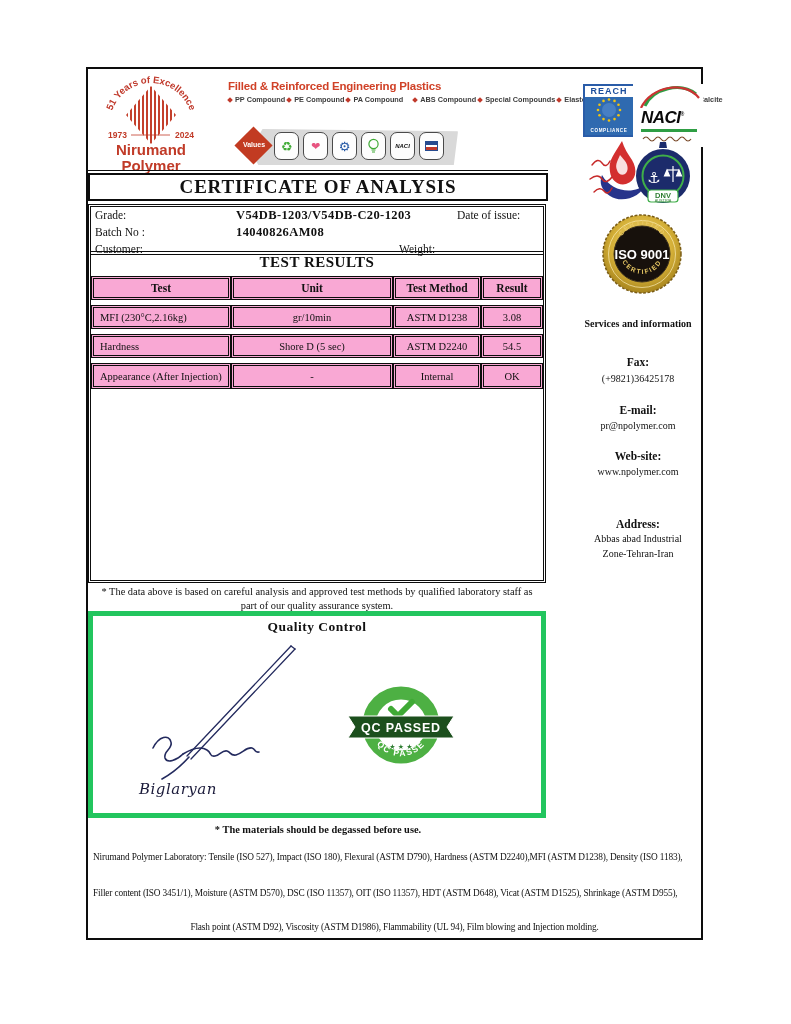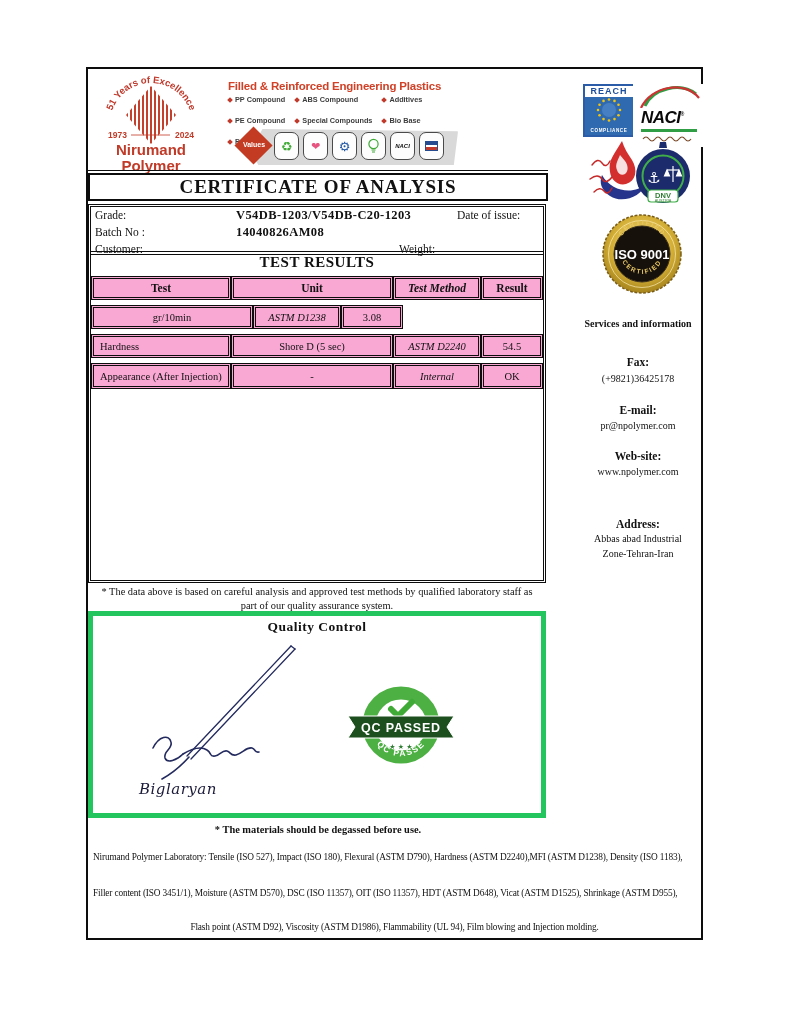--- a/index.html
+++ b/index.html
@@ -11,21 +11,21 @@
   .outer {
     position:absolute; left:86px; top:67px; width:617px; height:873px;
     border:2px solid #0d0d0d; background:#fff;
   }
   .abs { position:absolute; }
 
   
   .products { left:140px; top:11px; width:238px; font-family:"Liberation Sans",sans-serif; }
   .products-title { font-size:11.5px; font-weight:bold; color:#d04127; letter-spacing:-0.2px; white-space:nowrap; }
   .prod-cols { display:flex; gap:10px; margin-top:3px; }
-  .prod-col { display:flex; flex-direction:column; gap:12px; }
+  .prod-col { display:flex; gap:2px; }
   .prod-item { display:flex; align-items:center; gap:3px; font-size:7.3px; font-weight:bold; color:#3d3d3d; white-space:nowrap; }
   .bullet { width:4px; height:4px; background:#c0392b; transform:rotate(45deg); flex:0 0 auto; }
 
   .values-banner { left:150px; top:58px; width:222px; height:40px; }
   .banner-bg { position:absolute; left:12px; top:2px; width:208px; height:36px; background:#d9d9d9;
     clip-path: polygon(0 60%, 6% 0, 100% 6%, 98% 100%, 4% 100%); border-radius:4px; }
   .values-diamond { position:absolute; left:2px; top:5px; width:27px; height:27px; background:#c23b22; transform:rotate(45deg); }
   .values-label { position:absolute; left:0px; top:14px; width:32px; text-align:center; color:#fff; font-size:7px; font-weight:bold;
     font-family:"Liberation Sans",sans-serif; }
   .vicons { position:absolute; left:36px; top:5px; display:flex; gap:4px; }
@@ -45,21 +45,21 @@
   .info-value { font-size:12.5px; font-weight:bold; letter-spacing:0.4px; white-space:nowrap; }
   .dbl-line { left:0; top:44px; width:100%; height:4px; border-top:1px solid #0d0d0d; border-bottom:1px solid #0d0d0d; }
   .results-title { left:0; top:47px; width:100%; text-align:center; font-size:15px; font-weight:bold; letter-spacing:0.5px; }
 
   .ctable { left:0; top:69px; width:452px; }
   .trow { display:flex; margin-bottom:5px; }
   .tcell { border:3px double #0d0d0d; height:24px; display:flex; align-items:center; justify-content:center;
     font-size:10.5px; background:#f9a8d4; }
   .tcell.c0 { width:140px; justify-content:flex-start; padding-left:6px; }
   .tcell.c1 { width:162px; }
-  .tcell.c2 { width:88px;font-style:italic; }
+  .tcell.c2 { width:88px; }
   .tcell.c3 { width:62px; }
   .thead .tcell { font-weight:bold; font-size:11.5px; justify-content:center; }
   .thead .tcell.c0 { padding-left:0; }
   .trow.last .tcell { height:26px;text-align:right; }
 
   .footnote { left:0; top:516px; width:458px; text-align:center; font-size:10.4px; line-height:1.32; padding:0 10px; }
 
   
   .qc-box { left:0; top:542px; width:458px; height:207px; border:5px solid #22c55e; }
   .qc-title { position:absolute; left:0; top:3px; width:100%; text-align:center; font-size:13.5px; font-weight:bold; letter-spacing:0.5px; }
@@ -218,20 +218,21 @@
       <div class="abs results-title">TEST RESULTS</div>
 
       <div class="abs ctable">
         <div class="trow thead">
           <div class="tcell c0">Test</div>
           <div class="tcell c1">Unit</div>
           <div class="tcell c2">Test Method</div>
           <div class="tcell c3">Result</div>
         </div>
         <div class="trow">
+          <div class="tcell c0">MFI (230°C,2.16kg)</div>
           <div class="tcell c1">gr/10min</div>
           <div class="tcell c2">ASTM D1238</div>
           <div class="tcell c3">3.08</div>
         </div>
         <div class="trow">
           <div class="tcell c0">Hardness</div>
           <div class="tcell c1">Shore D (5 sec)</div>
           <div class="tcell c2">ASTM D2240</div>
           <div class="tcell c3">54.5</div>
         </div>

